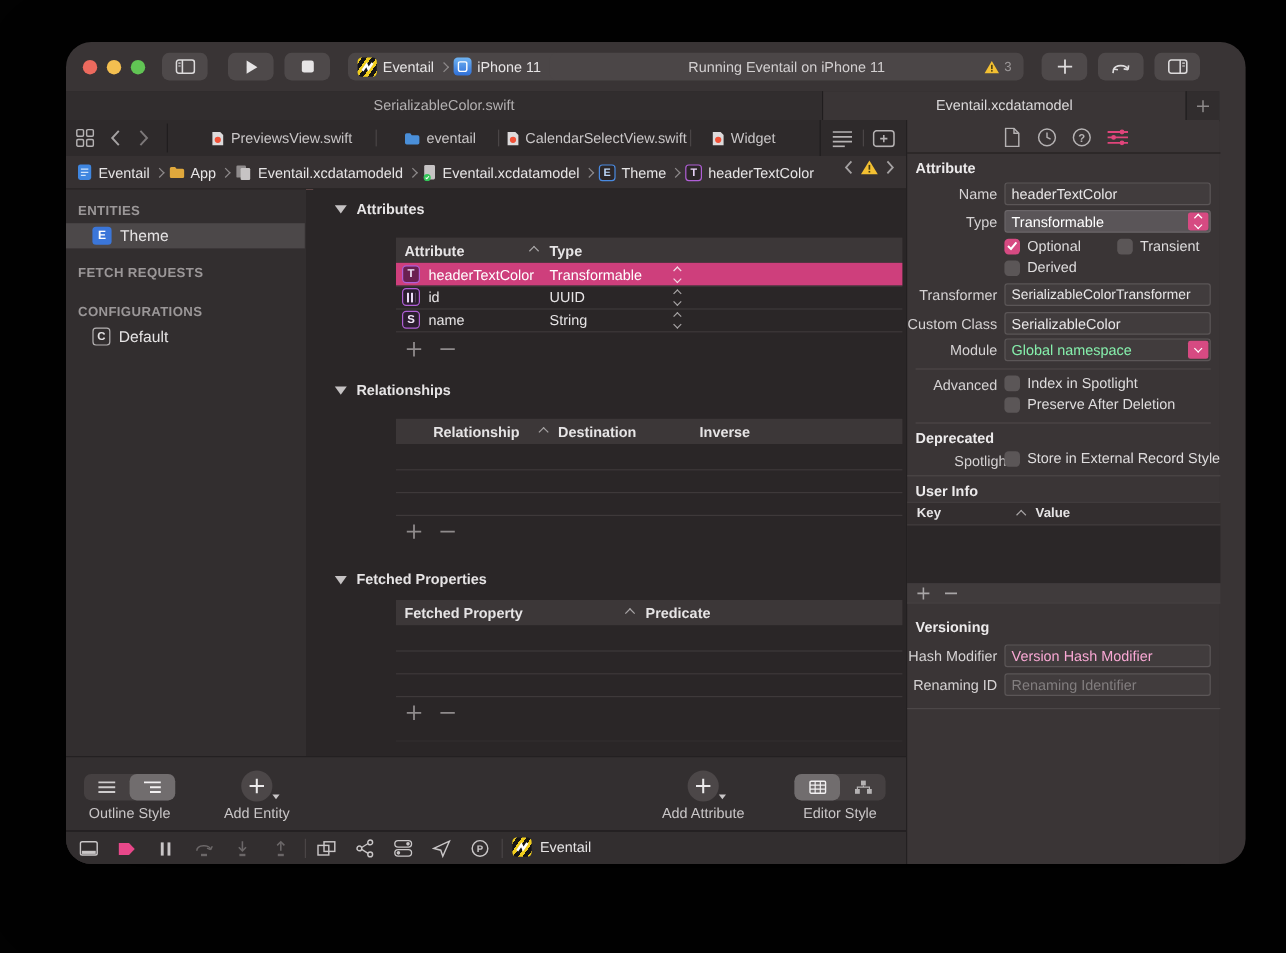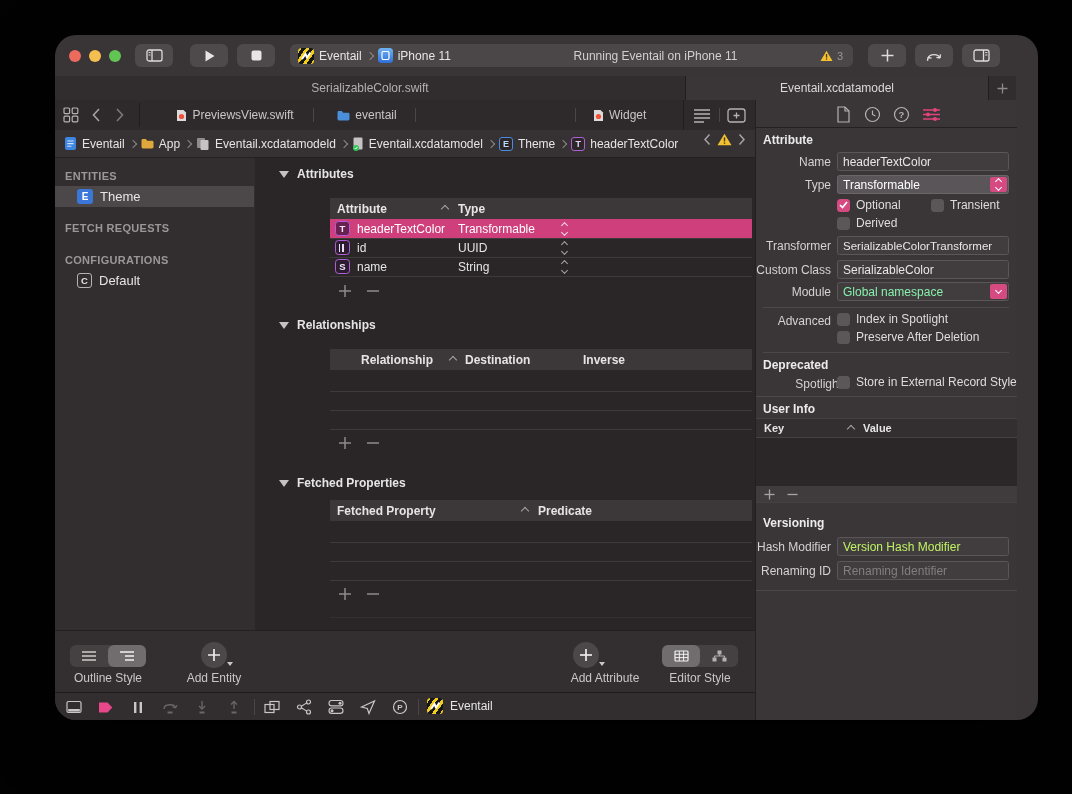--- a/index.html
+++ b/index.html
@@ -193,20 +193,27 @@
       <span>PreviewsView.swift</span>
     </div>
     <div class="vdiv" style="left:258px;top:8px;height:14px;background:#4a4546;"></div>
     <div class="etab" style="left:264px;width:96px;justify-content:center;">
       <svg width="13" height="11" style="flex:0 0 auto;">
             <path d="M0.5 2.5 q0-1.4 1.4-1.4 h3 l1.2 1.6 h5 q1.4 0 1.4 1.4 v4.9 q0 1.4 -1.4 1.4 h-9.2 q-1.4 0 -1.4 -1.4 Z" fill="#4a8fd9"></path>
           </svg>
       <span>eventail</span>
     </div>
     <div class="vdiv" style="left:360px;top:8px;height:14px;background:#4a4546;"></div>
+    <div class="etab" style="left:366px;width:152px;justify-content:center;">
+      <svg width="11" height="13" style="flex:0 0 auto;">
+            <path d="M1 1 h6.5 L10 3.5 V12 H1 Z" fill="#dcdadb"></path>
+            <circle cx="5.5" cy="7.5" r="2.6" fill="#f05138"></circle>
+          </svg>
+      <span>CalendarSelectView.swift</span>
+    </div>
     <div class="vdiv" style="left:520px;top:8px;height:14px;background:#4a4546;"></div>
     <div class="etab" style="left:530px;width:98px;justify-content:flex-start;padding-left:8px;box-sizing:border-box;">
       <svg width="11" height="13" style="flex:0 0 auto;">
             <path d="M1 1 h6.5 L10 3.5 V12 H1 Z" fill="#dcdadb"></path>
             <circle cx="5.5" cy="7.5" r="2.6" fill="#f05138"></circle>
           </svg>
       <span>Widget</span>
     </div>
     <div class="vdiv" style="left:628px;top:0;height:30px;"></div>
     <div class="a f" style="left:638px;top:7px;">
@@ -418,21 +425,21 @@
     </div>
     <div class="blabel" style="left:116px;width:86px;">Add Entity</div>
 
     <div class="circ" style="left:518px;top:11px;">
       <svg width="14" height="14">
             <line x1="7" y1="1" x2="7" y2="13" stroke="#eceaeb" stroke-width="1.7"></line>
             <line x1="1" y1="7" x2="13" y2="7" stroke="#eceaeb" stroke-width="1.7"></line>
           </svg>
       <span class="caret" style="position:absolute;right:-6px;bottom:2px;"></span>
     </div>
-    <div class="blabel" style="left:500px;width:100px;text-align:center;">Add Attribute</div>
+    <div class="blabel" style="left:481px;width:100px;text-align:center;">Add Attribute</div>
 
     <div class="seg" style="left:607px;">
       <span class="seghalf sel">
         <svg width="15" height="12">
               <rect x="1" y="1" width="13" height="10" rx="1" fill="none" stroke="#f2f0f1" stroke-width="1.2"></rect>
               <line x1="1" y1="4.3" x2="14" y2="4.3" stroke="#f2f0f1" stroke-width="1"></line>
               <line x1="1" y1="7.6" x2="14" y2="7.6" stroke="#f2f0f1" stroke-width="1"></line>
               <line x1="5.3" y1="1" x2="5.3" y2="11" stroke="#f2f0f1" stroke-width="1"></line>
               <line x1="9.6" y1="1" x2="9.6" y2="11" stroke="#f2f0f1" stroke-width="1"></line>
             </svg>
@@ -646,21 +653,21 @@
             <line x1="5.5" y1="0.5" x2="5.5" y2="10.5" stroke="#a8a5a6" stroke-width="1.3"></line>
             <line x1="0.5" y1="5.5" x2="10.5" y2="5.5" stroke="#a8a5a6" stroke-width="1.3"></line>
           </svg>
       <svg width="11" height="11">
             <line x1="0.5" y1="5.5" x2="10.5" y2="5.5" stroke="#a8a5a6" stroke-width="1.3"></line>
           </svg>
     </div>
 
     <div class="ibold" style="left:7px;top:416px;">Versioning</div>
     <div class="ilabel" style="left:0;top:440px;">Hash Modifier</div>
-    <div class="ifield" style="top:437px;color:#bef264;">Version Hash Modifier</div>
+    <div class="ifield" style="top:437px;color:#f9a8d4;">Version Hash Modifier</div>
     <div class="ilabel" style="left:0;top:464px;">Renaming ID</div>
     <div class="ifield" style="top:461px;color:#827e7f;">Renaming Identifier</div>
 
     <div class="isep" style="left:0;width:261px;top:490px;"></div>
   </div>
 
 </div>
 </div>
 
 </body></html>

